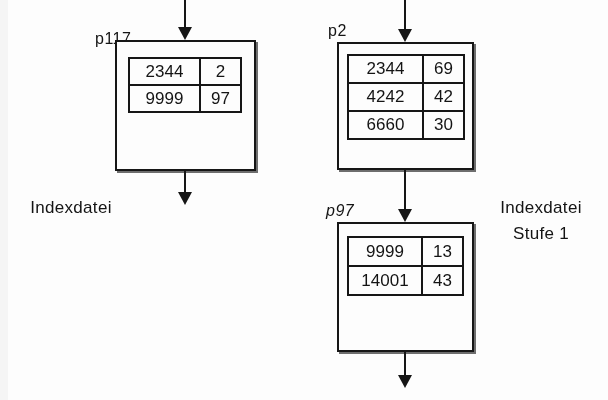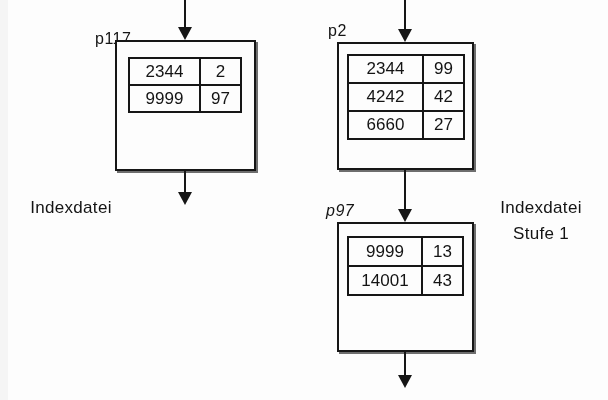--- a/index.html
+++ b/index.html
@@ -77,29 +77,29 @@
 <div class="vline" style="left:404px;top:0;height:29px;"></div>
 <div class="ahead" style="left:398px;top:29px;"></div>
 
 <div class="nlabel" style="left:328px;top:22px;">p2</div>
 
 <div class="node" style="left:337px;top:42px;width:133px;height:124px;">
   <table class="idx-table t-p2" style="left:8px;top:10px;">
     <tbody>
         <tr>
       <td class="key">2344</td>
-      <td class="ptr">99</td>
+      <td class="ptr">69</td>
     </tr>
     <tr>
       <td class="key">4242</td>
       <td class="ptr">42</td>
     </tr>
     <tr>
       <td class="key">6660</td>
-      <td class="ptr">27</td>
+      <td class="ptr">30</td>
     </tr>
   </tbody>
     </table>
 </div>
 
 <div class="vline" style="left:404px;top:170px;height:39px;"></div>
 <div class="ahead" style="left:398px;top:209px;"></div>
 
 <div class="nlabel" style="left:326px;top:202px;font-style:italic;">p97</div>
 

